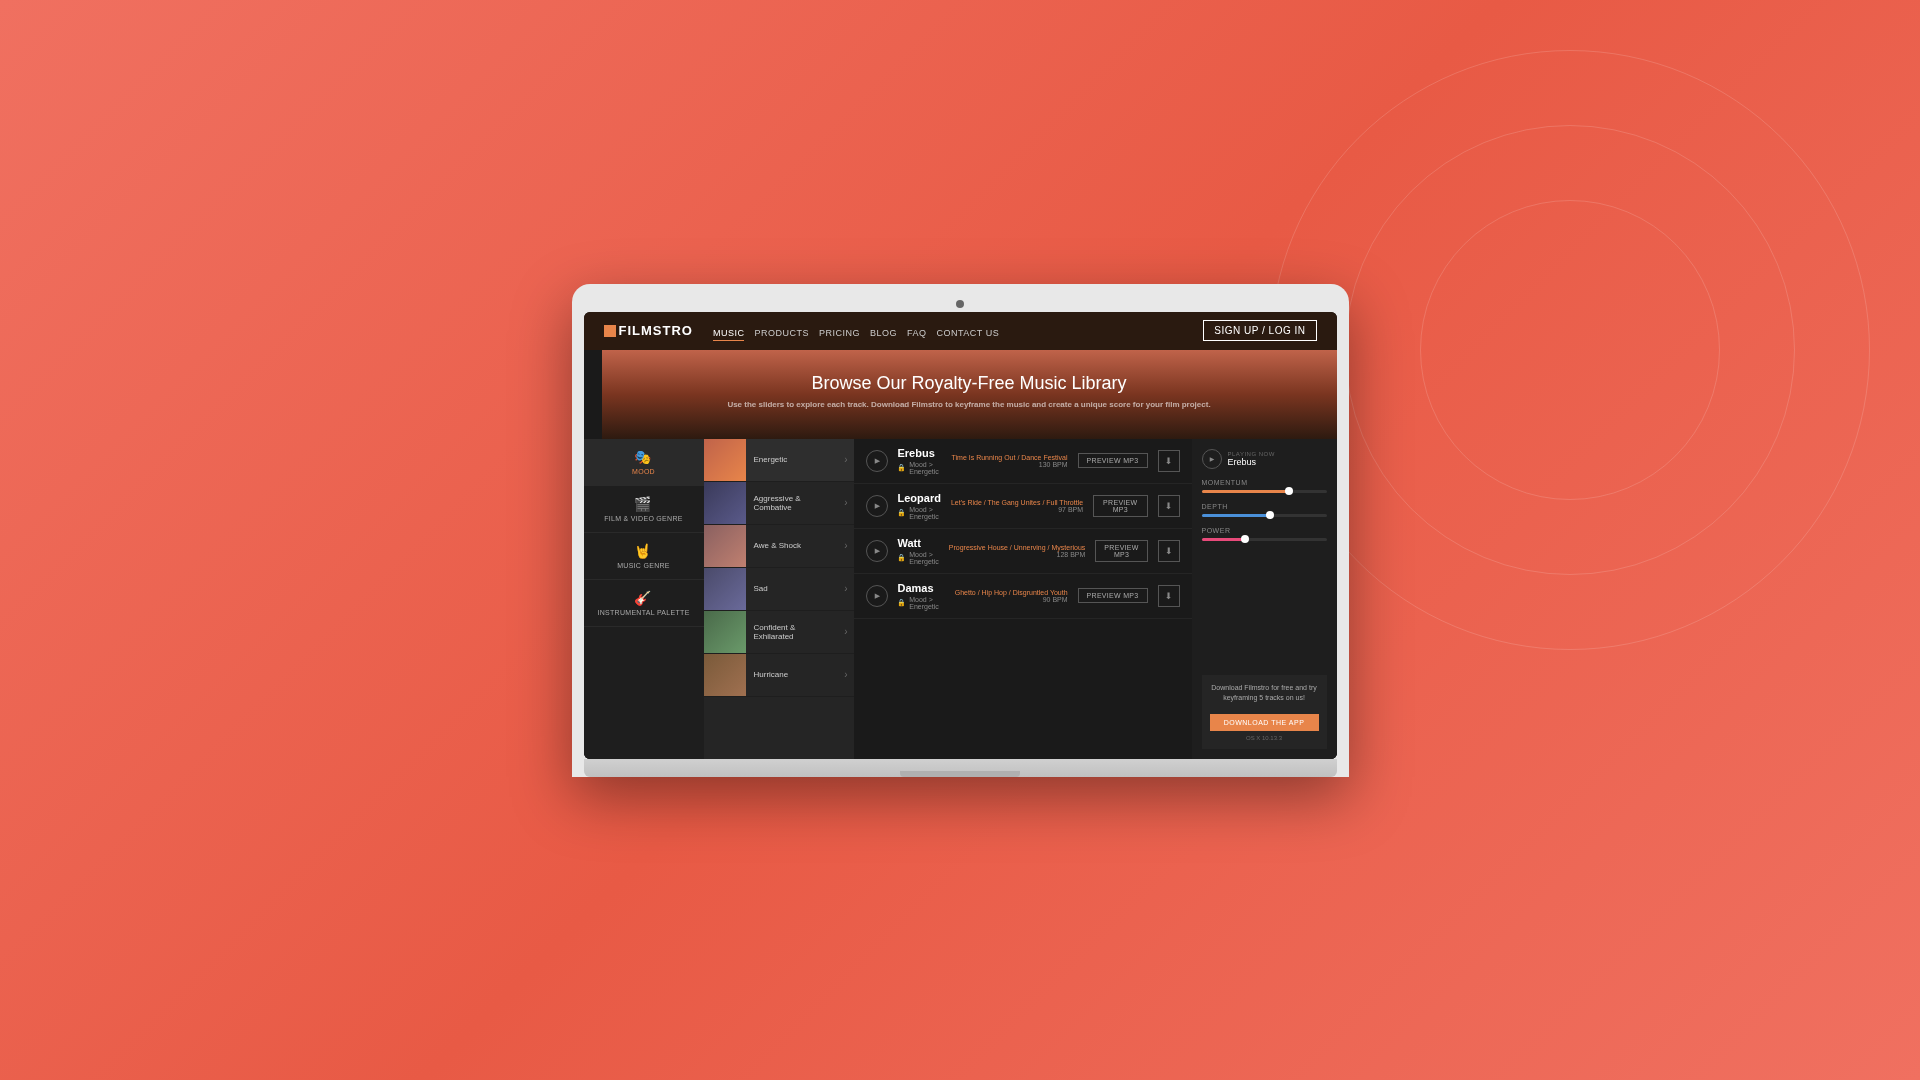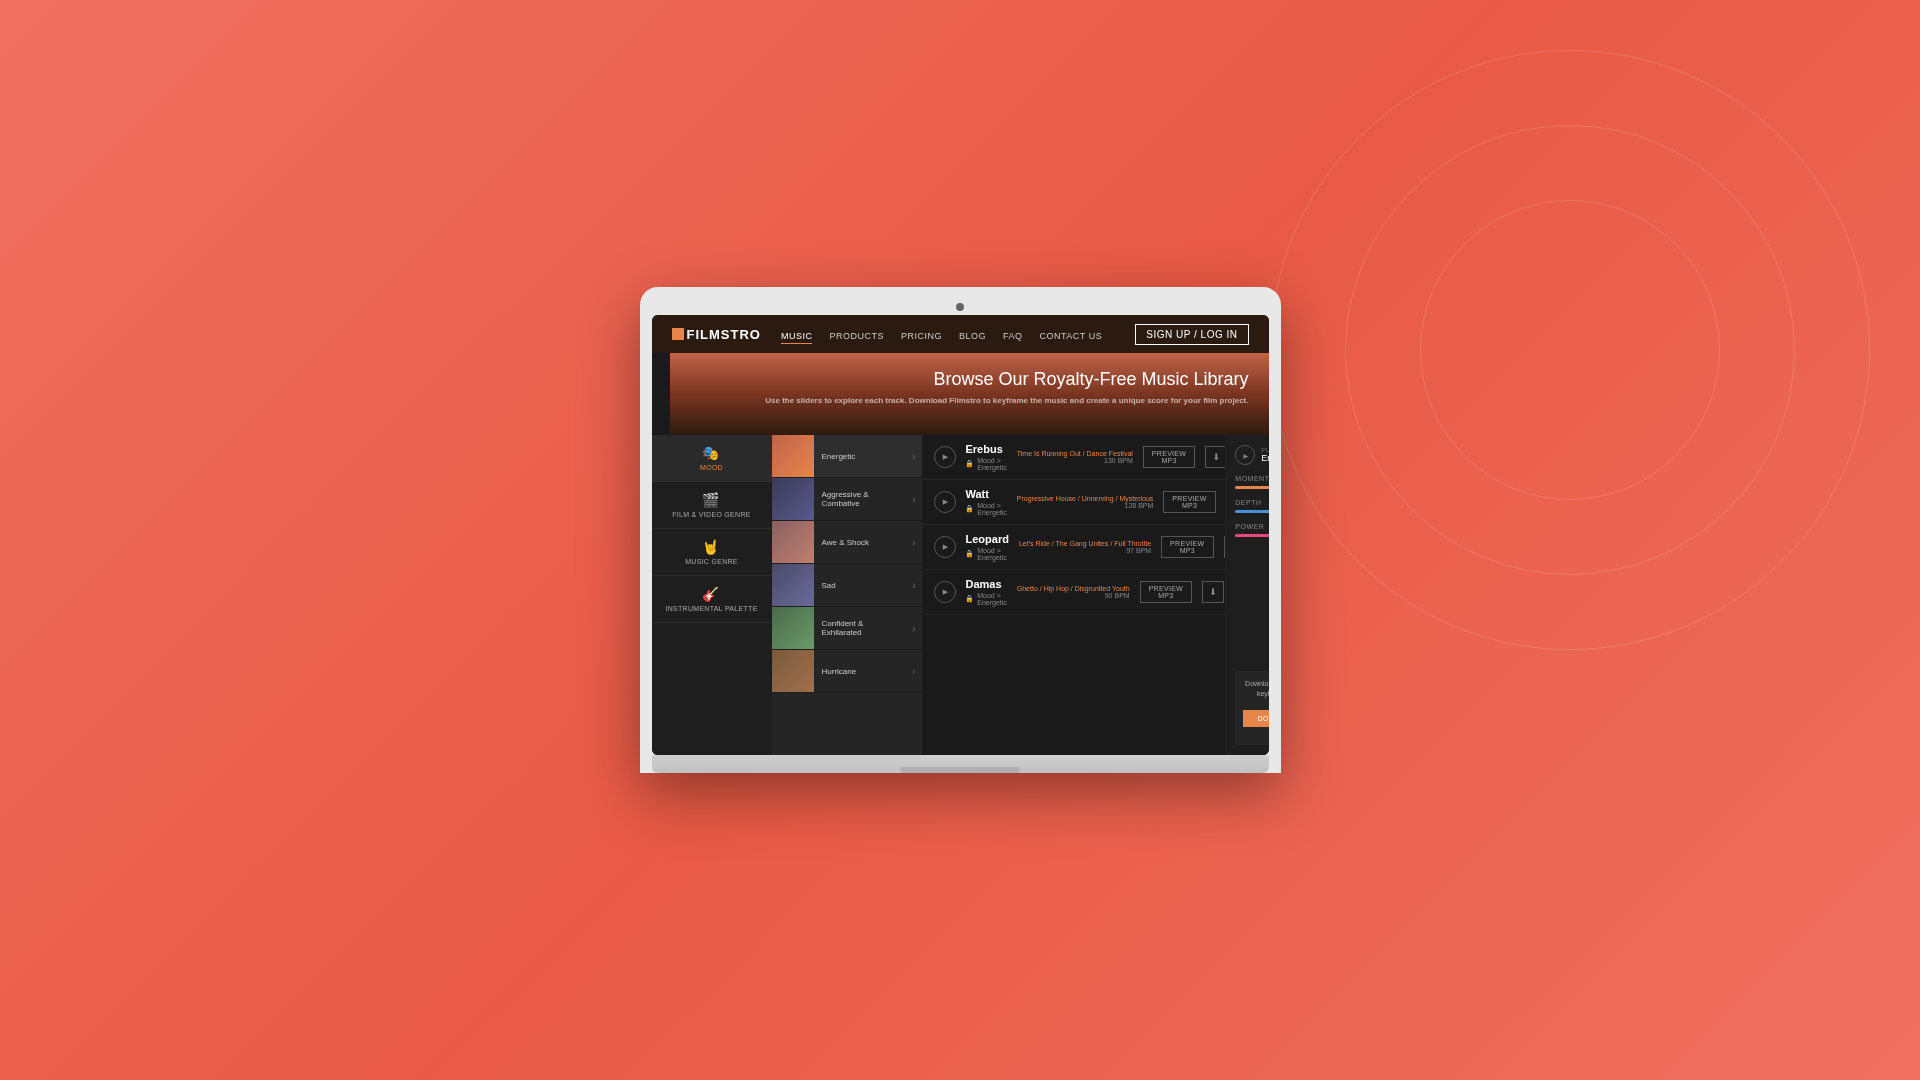--- a/index.html
+++ b/index.html
@@ -16,21 +16,21 @@
     }
     
     .bg-circle {
       position: absolute;
       border-radius: 50%;
       border: 1px solid rgba(255,255,255,0.15);
       pointer-events: none;
     }
     .laptop-wrapper {
       position: relative;
-      width: 641px;
+      width: 777px;
       margin-top: -20px;
       border-radius: 26px;
     }
     .laptop-body {
       background: #e8e8e8;
       border-radius: 18px 18px 0 0;
       padding: 12px 12px 0 12px;
       box-shadow: 0 20px 60px rgba(0,0,0,0.4);
       position: relative;
     }
@@ -90,21 +90,21 @@
     }
     .nav-logo-icon {
       width: 12px;
       height: 12px;
       background: #e8854a;
       display: inline-block;
       margin-right: 3px;
     }
     .nav-links {
       display: flex;
-      gap: 17px;
+      gap: 10px;
       flex: 1;
       list-style: none;
     }
     .nav-links li a {
       color: #ccc;
       text-decoration: none;
       font-size: 9px;
       letter-spacing: 0.5px;
       text-transform: uppercase;
     }
@@ -120,22 +120,22 @@
       padding: 4px 10px;
       font-size: 10px;
       letter-spacing: 0.5px;
       cursor: pointer;
       text-transform: uppercase;
     }
 
     
     .hero {
       background: linear-gradient(to bottom, #c0634a, #7a3520, #2d1a10);
-      padding: 16px 20px 30px;
-      text-align: right;
+      padding: 23px 20px 30px;
+      text-align: center;
       margin-left: 18px;
     }
     .hero h1 {
       color: white;
       font-size: 18px;
       font-weight: 300;
       margin-bottom: 6px;
     }
     .hero p {
       color: rgba(255,255,255,0.6);
@@ -559,50 +559,50 @@
                 </div>
               </div>
               <button class="preview-btn">PREVIEW MP3</button>
               <div class="download-btn"></div>
             </div>
 
 
             <div class="track-item">
               <div class="play-btn"></div>
               <div class="track-info">
+                <div class="track-name">Leopard</div>
+                <div class="track-meta">
+                  <span class="track-meta-icon">🔒</span>
+                  <span>Mood &gt; Energetic</span>
+                </div>
+              </div>
+              <div class="track-tags">
+                <div>Let's Ride / The Gang Unites / Full Throttle</div>
+                <div class="track-bpm">
+                  <span>97</span>
+                  <span>BPM</span>
+                </div>
+              </div>
+              <button class="preview-btn">PREVIEW MP3</button>
+              <div class="download-btn"></div>
+            </div>
+
+            <div class="track-item">
+              <div class="play-btn"></div>
+              <div class="track-info">
                 <div class="track-name">Watt</div>
                 <div class="track-meta">
                   <span class="track-meta-icon">🔒</span>
                   <span>Mood &gt; Energetic</span>
                 </div>
               </div>
               <div class="track-tags">
                 <div>Progressive House / Unnerving / Mysterious</div>
                 <div class="track-bpm">
                   <span>128</span>
-                  <span>BPM</span>
-                </div>
-              </div>
-              <button class="preview-btn">PREVIEW MP3</button>
-              <div class="download-btn"></div>
-            </div>
-
-            <div class="track-item">
-              <div class="play-btn"></div>
-              <div class="track-info">
-                <div class="track-name">Leopard</div>
-                <div class="track-meta">
-                  <span class="track-meta-icon">🔒</span>
-                  <span>Mood &gt; Energetic</span>
-                </div>
-              </div>
-              <div class="track-tags">
-                <div>Let's Ride / The Gang Unites / Full Throttle</div>
-                <div class="track-bpm">
-                  <span>97</span>
                   <span>BPM</span>
                 </div>
               </div>
               <button class="preview-btn">PREVIEW MP3</button>
               <div class="download-btn"></div>
             </div>
 
             <div class="track-item">
               <div class="play-btn"></div>
               <div class="track-info">

